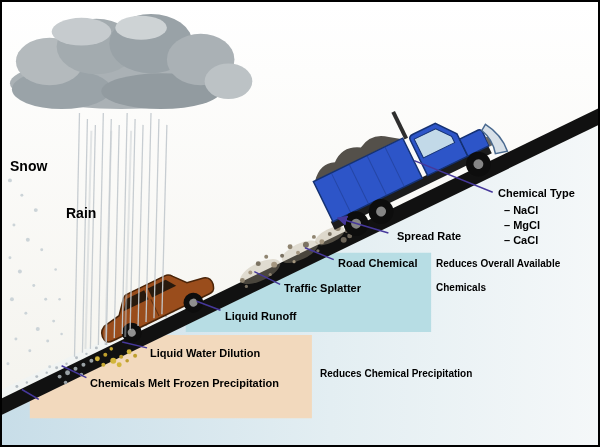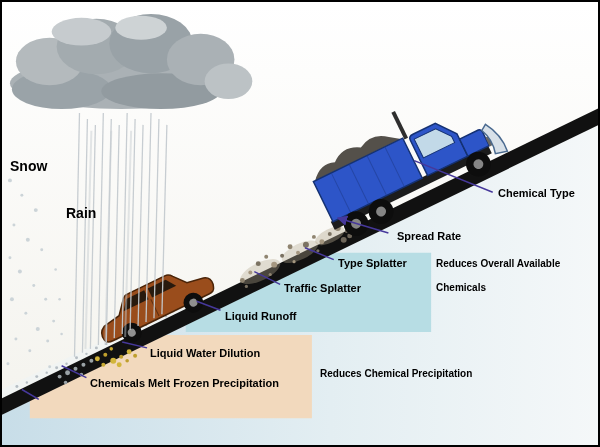--- a/index.html
+++ b/index.html
@@ -215,23 +215,28 @@
     <line x1="146" y1="349" x2="121" y2="343"></line>
     <line x1="85" y1="379" x2="60" y2="367"></line>
     <line x1="37" y1="401" x2="20" y2="391"></line>
   </g>
 </svg>
 
   <div class="lbl med" style="left:8px;top:156px">Snow</div>
   <div class="lbl med" style="left:64px;top:203px">Rain</div>
 
   <div class="lbl" style="left:496px;top:185px">Chemical Type</div>
+  <div class="lbl" style="left:502px;top:201px">
+    <div style="line-height:15px">– NaCl</div>
+    <div style="line-height:15px">– MgCl</div>
+    <div style="line-height:15px">– CaCl</div>
+  </div>
 
   <div class="lbl" style="left:395px;top:228px">Spread Rate</div>
-  <div class="lbl" style="left:336px;top:255px">Type Splatter</div>
+  <div class="lbl" style="left:336px;top:255px">Road Chemical</div>
   <div class="lbl" style="left:282px;top:280px">Traffic Splatter</div>
   <div class="lbl" style="left:223px;top:308px">Liquid Runoff</div>
   <div class="lbl" style="left:148px;top:345px">Liquid Water Dilution</div>
   <div class="lbl" style="left:88px;top:375px">Chemicals Melt Frozen Precipitation</div>
 
   <div class="lbl big" style="left:434px;top:250px;width:145px">Reduces Overall Available Chemicals</div>
   <div class="lbl big" style="left:318px;top:360px;width:205px">Reduces Chemical Precipitation</div>
 
 </div>
 

